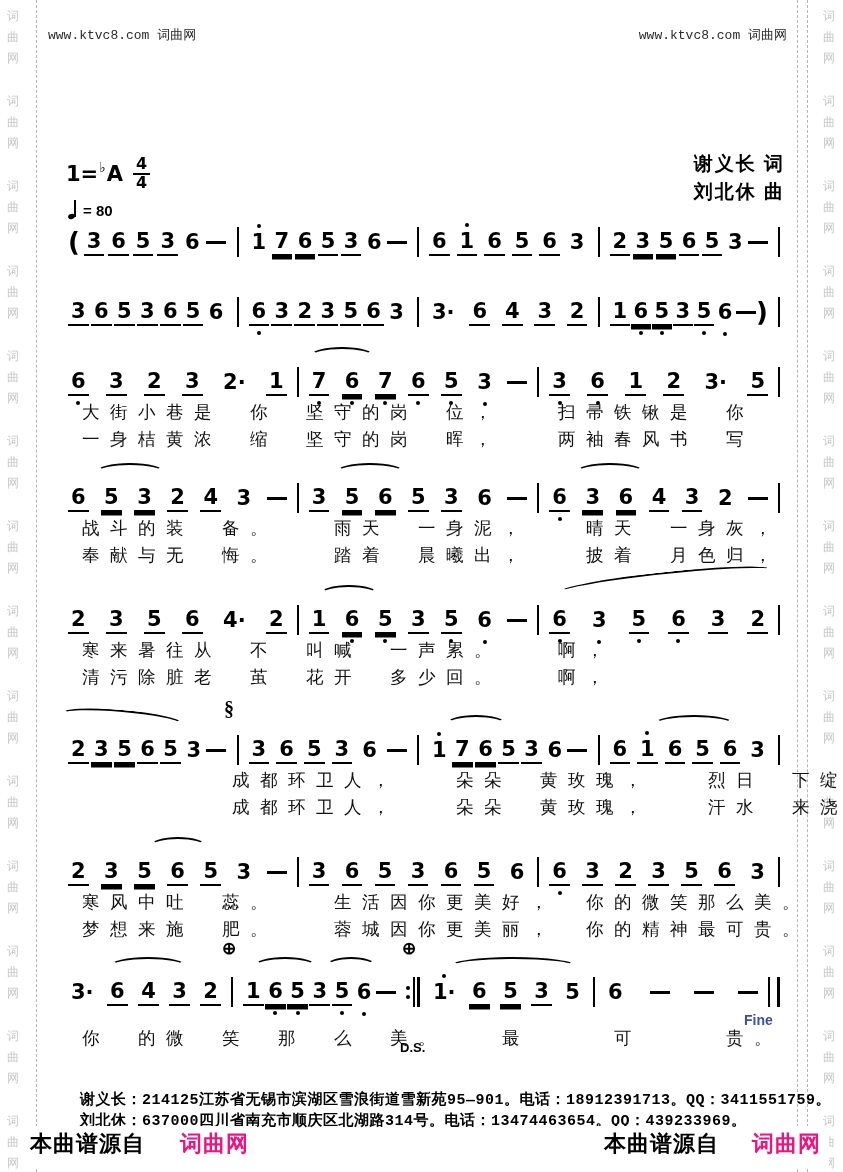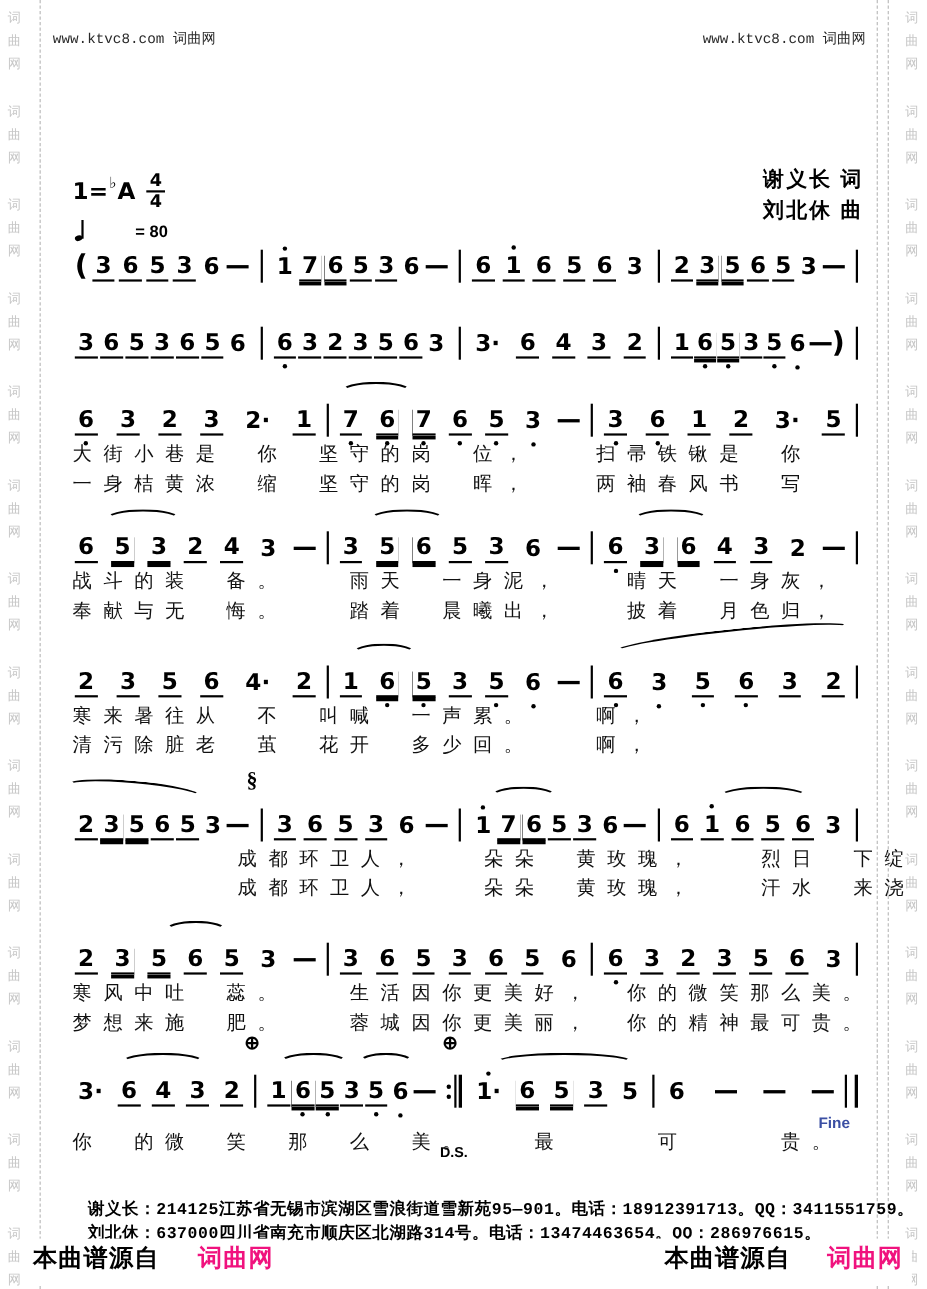--- a/index.html
+++ b/index.html
@@ -21,21 +21,21 @@
   .credits{position:absolute;top:150px;right:58px;text-align:center;font-size:19px;
            font-weight:bold;line-height:28px;letter-spacing:2px;}
   
   .keysig{position:absolute;top:156px;left:66px;display:flex;align-items:center;
           font-weight:bold;font-size:21px;font-family:"DejaVu Sans",sans-serif;}
   .keysig .flat{font-size:14px;position:relative;top:-7px;margin:0 1px;}
   .meter{display:inline-flex;flex-direction:column;align-items:center;margin-left:10px;
          font-size:16px;line-height:1.05;}
   .meter .t{border-bottom:2px solid #000;padding:0 3px;}
   .tempo{position:absolute;top:200px;left:68px;display:flex;align-items:flex-end;
-         font-weight:bold;font-size:15px;gap:40px;}
+         font-weight:bold;font-size:15px;}
   .qnote{position:relative;width:11px;height:19px;margin-right:4px;}
   .qnote::before{content:'';position:absolute;bottom:0;left:0;width:7px;height:5px;
                  background:#000;border-radius:50%;transform:rotate(-18deg);}
   .qnote::after{content:'';position:absolute;left:6px;top:0;width:2px;height:17px;background:#000;}
   
   .sys{position:absolute;left:58px;width:722px;height:118px;}
   .notes{position:relative;display:flex;align-items:center;height:40px;}
   .meas{flex:1;display:flex;align-items:center;justify-content:space-between;padding:0 10px;}
   .tok{position:relative;height:25px;line-height:25px;padding:0 3px;
        font-family:"DejaVu Sans",sans-serif;font-weight:bold;font-size:21px;}
@@ -55,21 +55,21 @@
   .barrep .l2{width:3px;height:30px;background:#000;}
   .paren{font-size:26px;font-weight:bold;line-height:25px;font-family:"DejaVu Sans",sans-serif;}
   .arc{position:absolute;top:-15px;height:14px;border:2px solid transparent;
        border-top:2px solid #000;border-radius:100% 100% 0 0;}
   .mark{position:absolute;font-weight:bold;}
   .segno{font-size:20px;font-family:"Liberation Serif",serif;}
   .coda{font-size:17px;}
   .fine{font-size:14px;color:#3b4fa3;}
   .ds{font-size:13px;}
   .lyr{position:absolute;white-space:pre;font-family:"Liberation Serif",serif;
-       font-size:17.5px;letter-spacing:10.5px;color:#111;}
+       font-size:17.5px;letter-spacing:10.5px;color:#111;margin-left:16px;}
   
   .contact{position:absolute;left:80px;width:720px;font-weight:bold;font-size:15px;
            letter-spacing:0.5px;white-space:nowrap;font-family:Liberation Mono, monospace;}
   .c1{top:1090px;} .c2{top:1111px;}
   .src{position:absolute;top:1126px;background:#fff;padding:3px 8px 10px 8px;
        font-size:22px;font-weight:bold;letter-spacing:1px;white-space:nowrap;}
   .src.pink{color:#f0127e;}
   .s1{left:22px;} .s2{left:172px;} .s3{left:596px;} .s4{left:744px;}
 </style>
 </head>
@@ -580,20 +580,20 @@
           <span class="mark coda" style="left: 164px; top: -34px;">⊕</span>
           <span class="mark coda" style="left: 344px; top: -34px;">⊕</span>
           <span class="mark fine" style="left: 686px; top: 40px;">Fine</span>
           <span class="mark ds" style="left: 342px; top: 68px;">D.S.</span>
         </div>
         <div class="lyr" style="left: 8px; top: 54px;">你　的微　笑　那　么　美。　　最　　　可　　　贵。</div>
       </div>
     </div>
 
   <div class="contact c1">谢义长：214125江苏省无锡市滨湖区雪浪街道雪新苑95—901。电话：18912391713。QQ：3411551759。</div>
-  <div class="contact c2">刘北休：637000四川省南充市顺庆区北湖路314号。电话：13474463654。QQ：286976615。</div>
+  <div class="contact c2">刘北休：637000四川省南充市顺庆区北湖路314号。电话：13474463654。QQ：439233969。</div>
 
   <div class="src s1">本曲谱源自</div>
   <div class="src pink s2">词曲网</div>
   <div class="src s3">本曲谱源自</div>
   <div class="src pink s4">词曲网</div>
 
 </div>
 
 </body></html>

